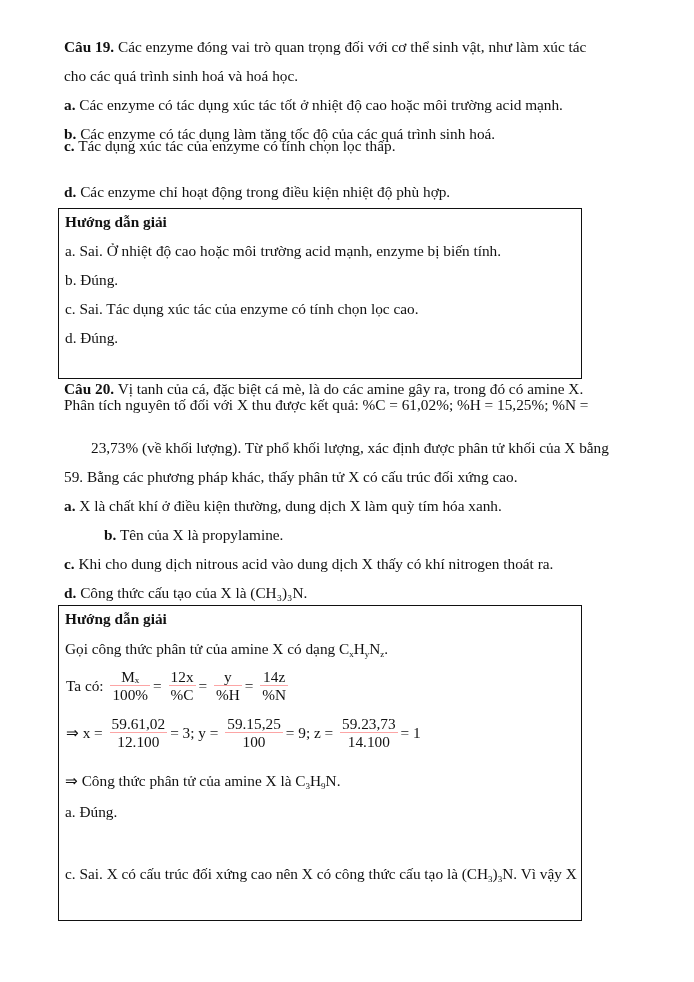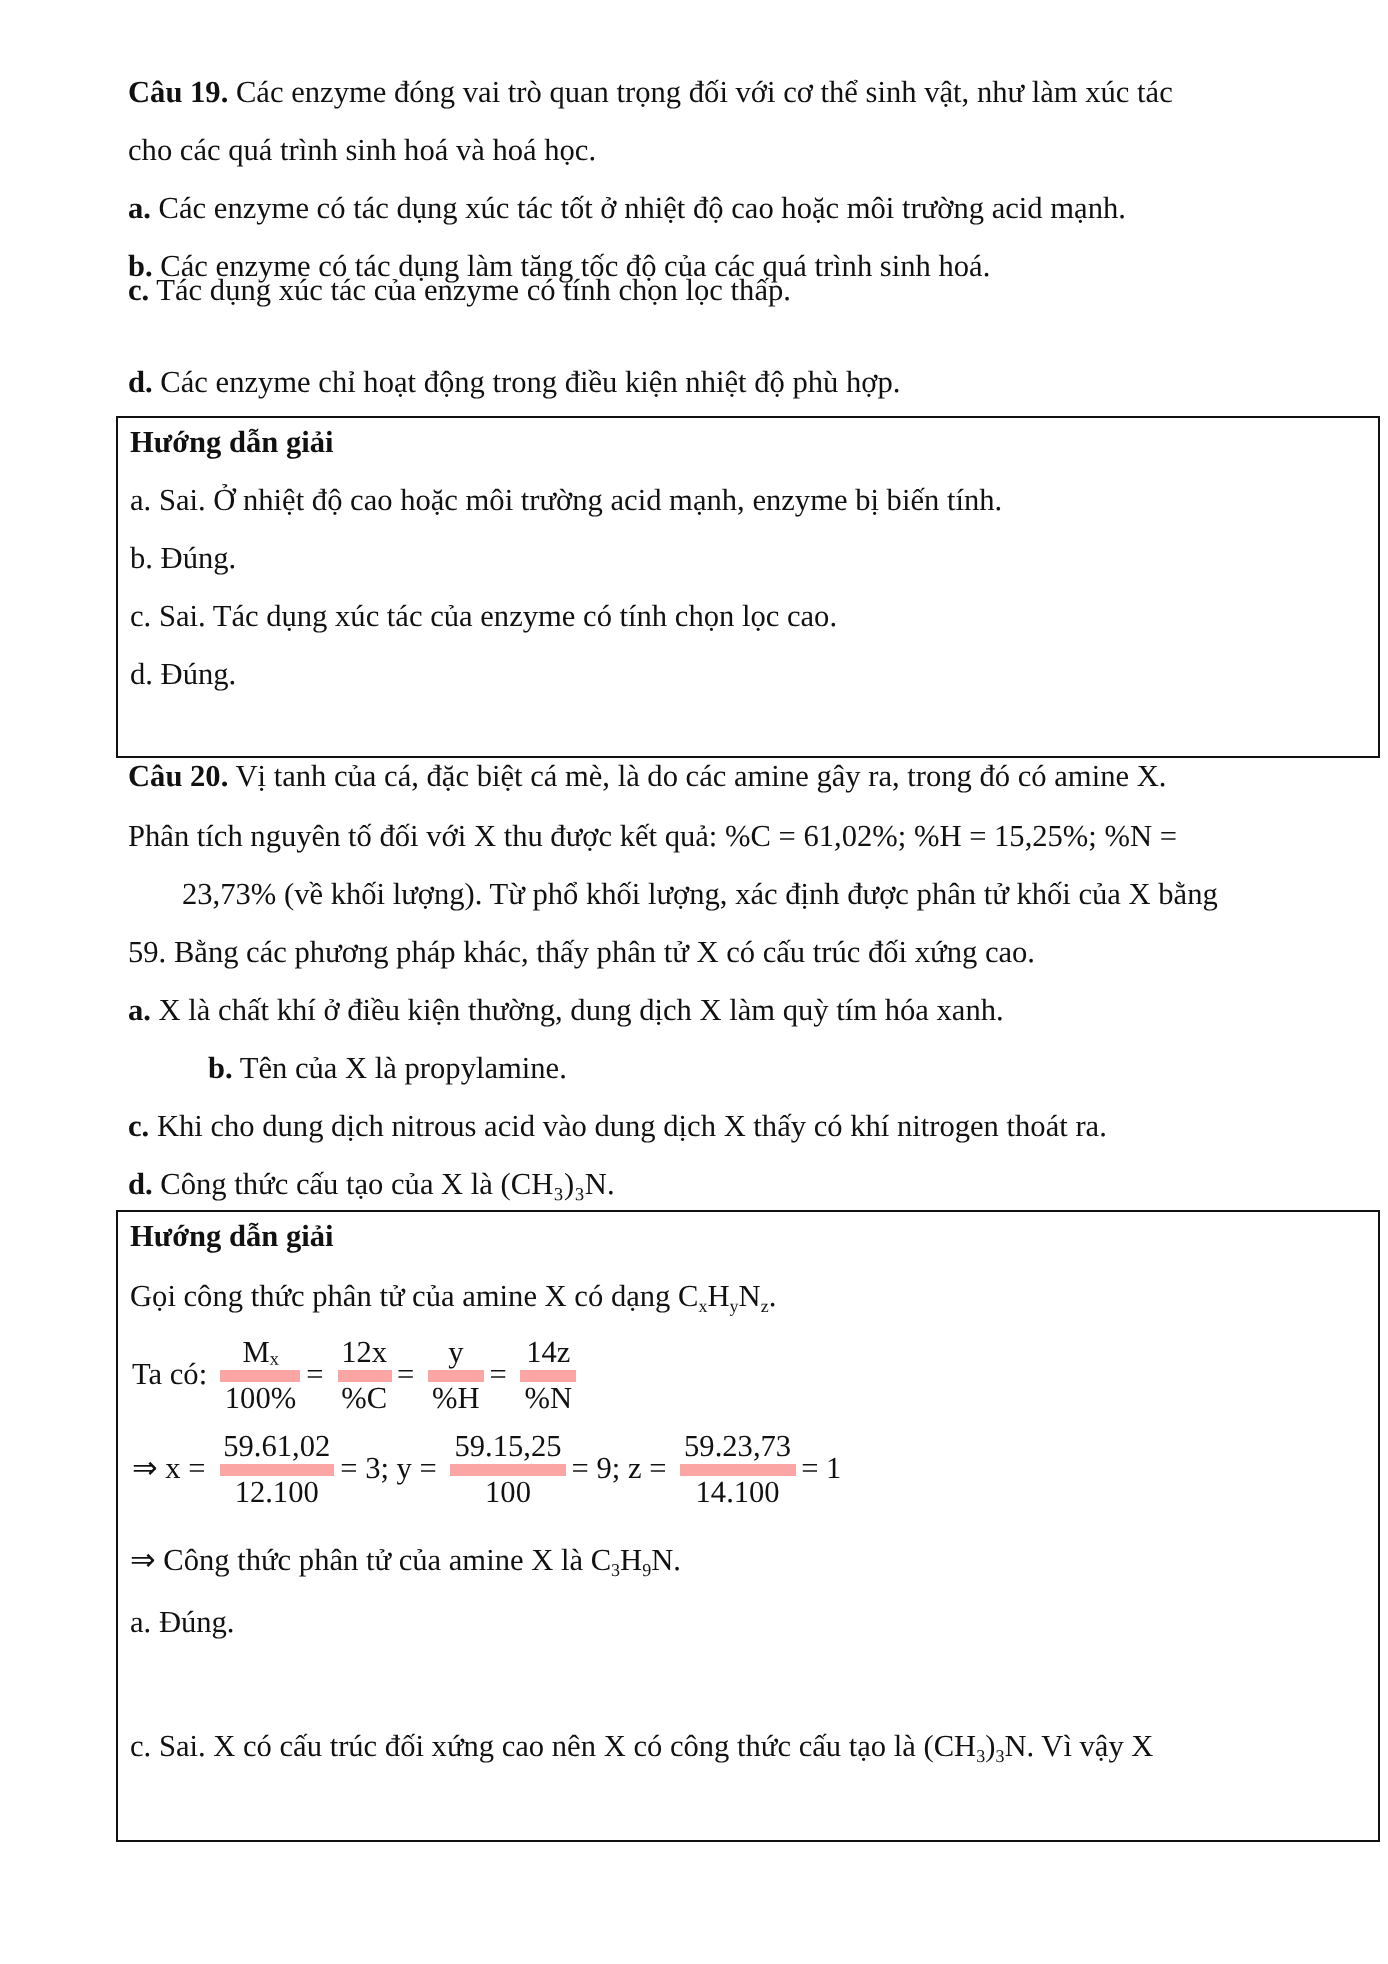--- a/index.html
+++ b/index.html
@@ -1,26 +1,26 @@
 <!DOCTYPE html>
 <html><head>
 <meta charset="utf-8">
 <style>
   html, body { margin: 0; padding: 0; background: #ffffff; }
   body {
     width: 694px; height: 982px; position: relative; overflow: hidden;
     font-family: "Liberation Serif", serif; font-size: 15.3px; color: #111;
   }
   .line { position: absolute; left: 64px; white-space: nowrap; line-height: 18px; }
-  .box { position: absolute; left: 58px; width: 632px; border: 1.3px solid #111; box-sizing: border-box; }
+  .box { position: absolute; left: 58px; width: 524px; border: 1.3px solid #111; box-sizing: border-box; }
   .box .line { left: 6px; }
   b { font-weight: bold; }
   sub { font-size: 9px; vertical-align: -3px; line-height: 0; }
   .frac { display: inline-block; vertical-align: middle; text-align: center; margin: 0 2px; }
-  .frac .num { display: block; border-bottom: 6px solid #fca5a5; padding: 0 2px; line-height: 17px; }
+  .frac .num { display: block; border-bottom: 1px solid #fca5a5; padding: 0 2px; line-height: 17px; }
   .frac .den { display: block; padding: 0 2px; line-height: 17px; }
   .eq { display: inline-block; vertical-align: middle; margin: 0 1px; }
 </style>
 </head>
 <body>
 
 <div class="line" style="top:38px;">
   <b>Câu 19.</b><span> Các enzyme đóng vai trò quan trọng đối với cơ thể sinh vật, như làm xúc tác</span>
 </div>
 <div class="line" style="top:67px;">cho các quá trình sinh hoá và hoá học.</div>
@@ -33,21 +33,21 @@
   <div class="line" style="top:4px;"><b>Hướng dẫn giải</b></div>
   <div class="line" style="top:33px;">a. Sai. Ở nhiệt độ cao hoặc môi trường acid mạnh, enzyme bị biến tính.</div>
   <div class="line" style="top:62px;">b. Đúng.</div>
   <div class="line" style="top:91px;">c. Sai. Tác dụng xúc tác của enzyme có tính chọn lọc cao.</div>
   <div class="line" style="top:120px;">d. Đúng.</div>
 </div>
 
 <div class="line" style="top:380px;">
   <b>Câu 20.</b><span> Vị tanh của cá, đặc biệt cá mè, là do các amine gây ra, trong đó có amine X.</span>
 </div>
-<div class="line" style="top:410px;">Phân tích nguyên tố đối với X thu được kết quả: %C = 61,02%; %H = 15,25%; %N =</div>
+<div class="line" style="top:396px;">Phân tích nguyên tố đối với X thu được kết quả: %C = 61,02%; %H = 15,25%; %N =</div>
 <div class="line" style="top:439px;margin-left:27px;">23,73% (về khối lượng). Từ phổ khối lượng, xác định được phân tử khối của X bằng</div>
 <div class="line" style="top:468px;">59. Bằng các phương pháp khác, thấy phân tử X có cấu trúc đối xứng cao.</div>
 <div class="line" style="top:497px;"><b>a.</b><span> X là chất khí ở điều kiện thường, dung dịch X làm quỳ tím hóa xanh.</span></div>
 <div class="line" style="top:526px;padding-left:40px;"><b>b.</b><span> Tên của X là propylamine.</span></div>
 <div class="line" style="top:555px;"><b>c.</b><span> Khi cho dung dịch nitrous acid vào dung dịch X thấy có khí nitrogen thoát ra.</span></div>
 <div class="line" style="top:584px;"><b>d.</b><span> Công thức cấu tạo của X là (CH₃)₃N.</span></div>
 
 <div class="box" style="top:605px; height:316px;">
   <div class="line" style="top:4px;"><b>Hướng dẫn giải</b></div>
   <div class="line" style="top:34px;">

